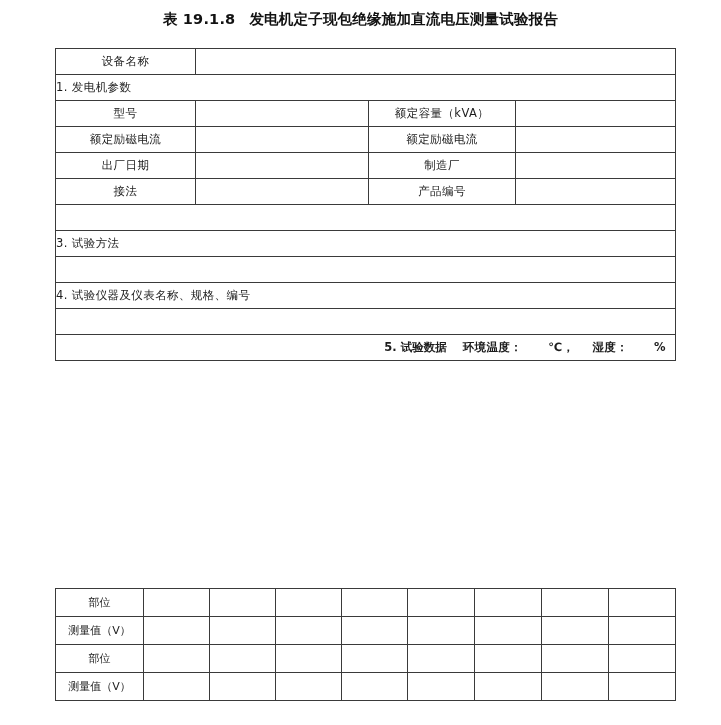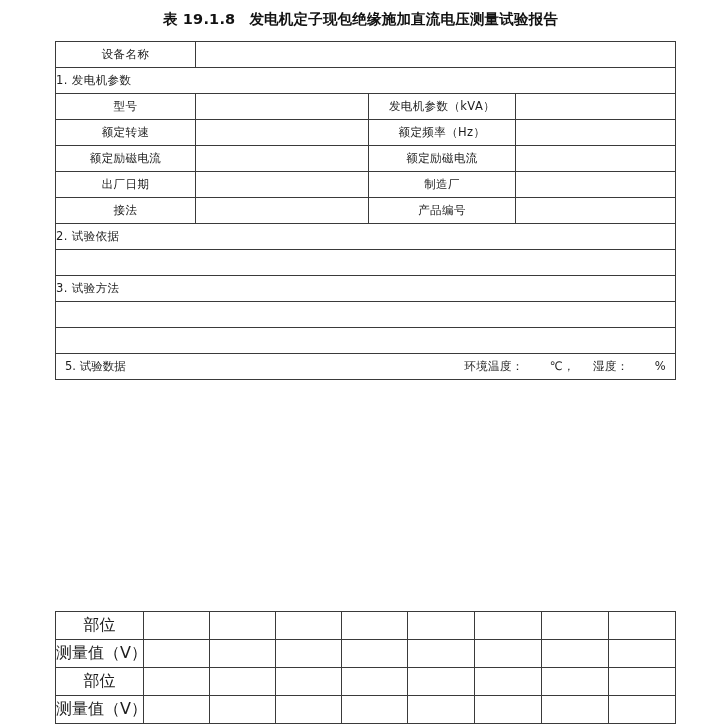--- a/index.html
+++ b/index.html
@@ -30,21 +30,21 @@
     white-space: nowrap;
   }
   #doc-title .tnum {
     margin-right: 14px;
   }
 
   
   #report-table {
     position: absolute;
     left: 55px;
-    top: 41px;
+    top: 48px;
     width: 620px;
     border-collapse: collapse;
     table-layout: fixed;
     font-size: 11.5px;
     color: #1c1c1c;
   }
   #report-table td {
     border: 1px solid #3a3a3a;
     padding: 0;
     vertical-align: middle;
@@ -72,24 +72,25 @@
   }
   .fill { }
 
   
   .sec5row {
     position: relative;
   }
   .sec5-inner {
     display: flex;
     align-items: center;
-    justify-content: space-between;
+    justify-content: flex-end;
     padding: 0 9px 0 9px;
     height: 100%;
     box-sizing: border-box;
+    font-weight: bold;
   }
   .env {
     white-space: nowrap;
     letter-spacing: 0.4px;
     margin-left: 16px;
   }
   .env .gap {
     display: inline-block;
     width: 26px;
   }
@@ -124,27 +125,21 @@
       <td class="fill" colspan="3"></td>
     </tr>
 
     <tr>
       <td class="sect" colspan="4">1. 发电机参数</td>
     </tr>
 
     <tr>
       <td class="lbl">型号</td>
       <td class="fill"></td>
-      <td class="lbl">发电机参数（kVA）</td>
-      <td class="fill"></td>
-    </tr>
-    <tr>
-      <td class="lbl">额定转速</td>
-      <td class="fill"></td>
-      <td class="lbl">额定频率（Hz）</td>
+      <td class="lbl">额定容量（kVA）</td>
       <td class="fill"></td>
     </tr>
     <tr>
       <td class="lbl">额定励磁电流</td>
       <td class="fill"></td>
       <td class="lbl">额定励磁电流</td>
       <td class="fill"></td>
     </tr>
     <tr>
       <td class="lbl">出厂日期</td>
@@ -153,49 +148,49 @@
       <td class="fill"></td>
     </tr>
     <tr>
       <td class="lbl">接法</td>
       <td class="fill"></td>
       <td class="lbl">产品编号</td>
       <td class="fill"></td>
     </tr>
 
     <tr>
-      <td class="sect" colspan="4">2. 试验依据</td>
-    </tr>
-    <tr>
       <td class="blankarea" colspan="4"></td>
     </tr>
 
     <tr>
       <td class="sect" colspan="4">3. 试验方法</td>
     </tr>
     <tr>
       <td class="blankarea" colspan="4"></td>
     </tr>
 
+    <tr>
+      <td class="sect" colspan="4">4. 试验仪器及仪表名称、规格、编号</td>
+    </tr>
     <tr>
       <td class="blankarea-tall" colspan="4"></td>
     </tr>
 
     <tr class="sec5row">
       <td colspan="4">
         <div class="sec5-inner">
           <span>5. 试验数据</span>
           <span class="env"><span>环境温度：</span><span class="gap"></span><span>℃，</span><span class="gap-s"></span><span>湿度：</span><span class="gap"></span><span>%</span></span>
         </div>
       </td>
     </tr>
   </tbody>
 </table>
 
-<table id="data-grid" style="position:absolute;left:55px;top:611px;width:620px;border-collapse:collapse;table-layout:fixed;font-size:16px;color:#1c1c1c;">
+<table id="data-grid" style="position:absolute;left:55px;top:588px;width:620px;border-collapse:collapse;table-layout:fixed;font-size:11px;color:#1c1c1c;">
   <colgroup>
     <col style="width:88px">
     <col style="width:66px">
       <col style="width:66px">
       <col style="width:66px">
       <col style="width:66px">
     <col style="width:67px">
       <col style="width:67px">
       <col style="width:67px">
       <col style="width:67px">

